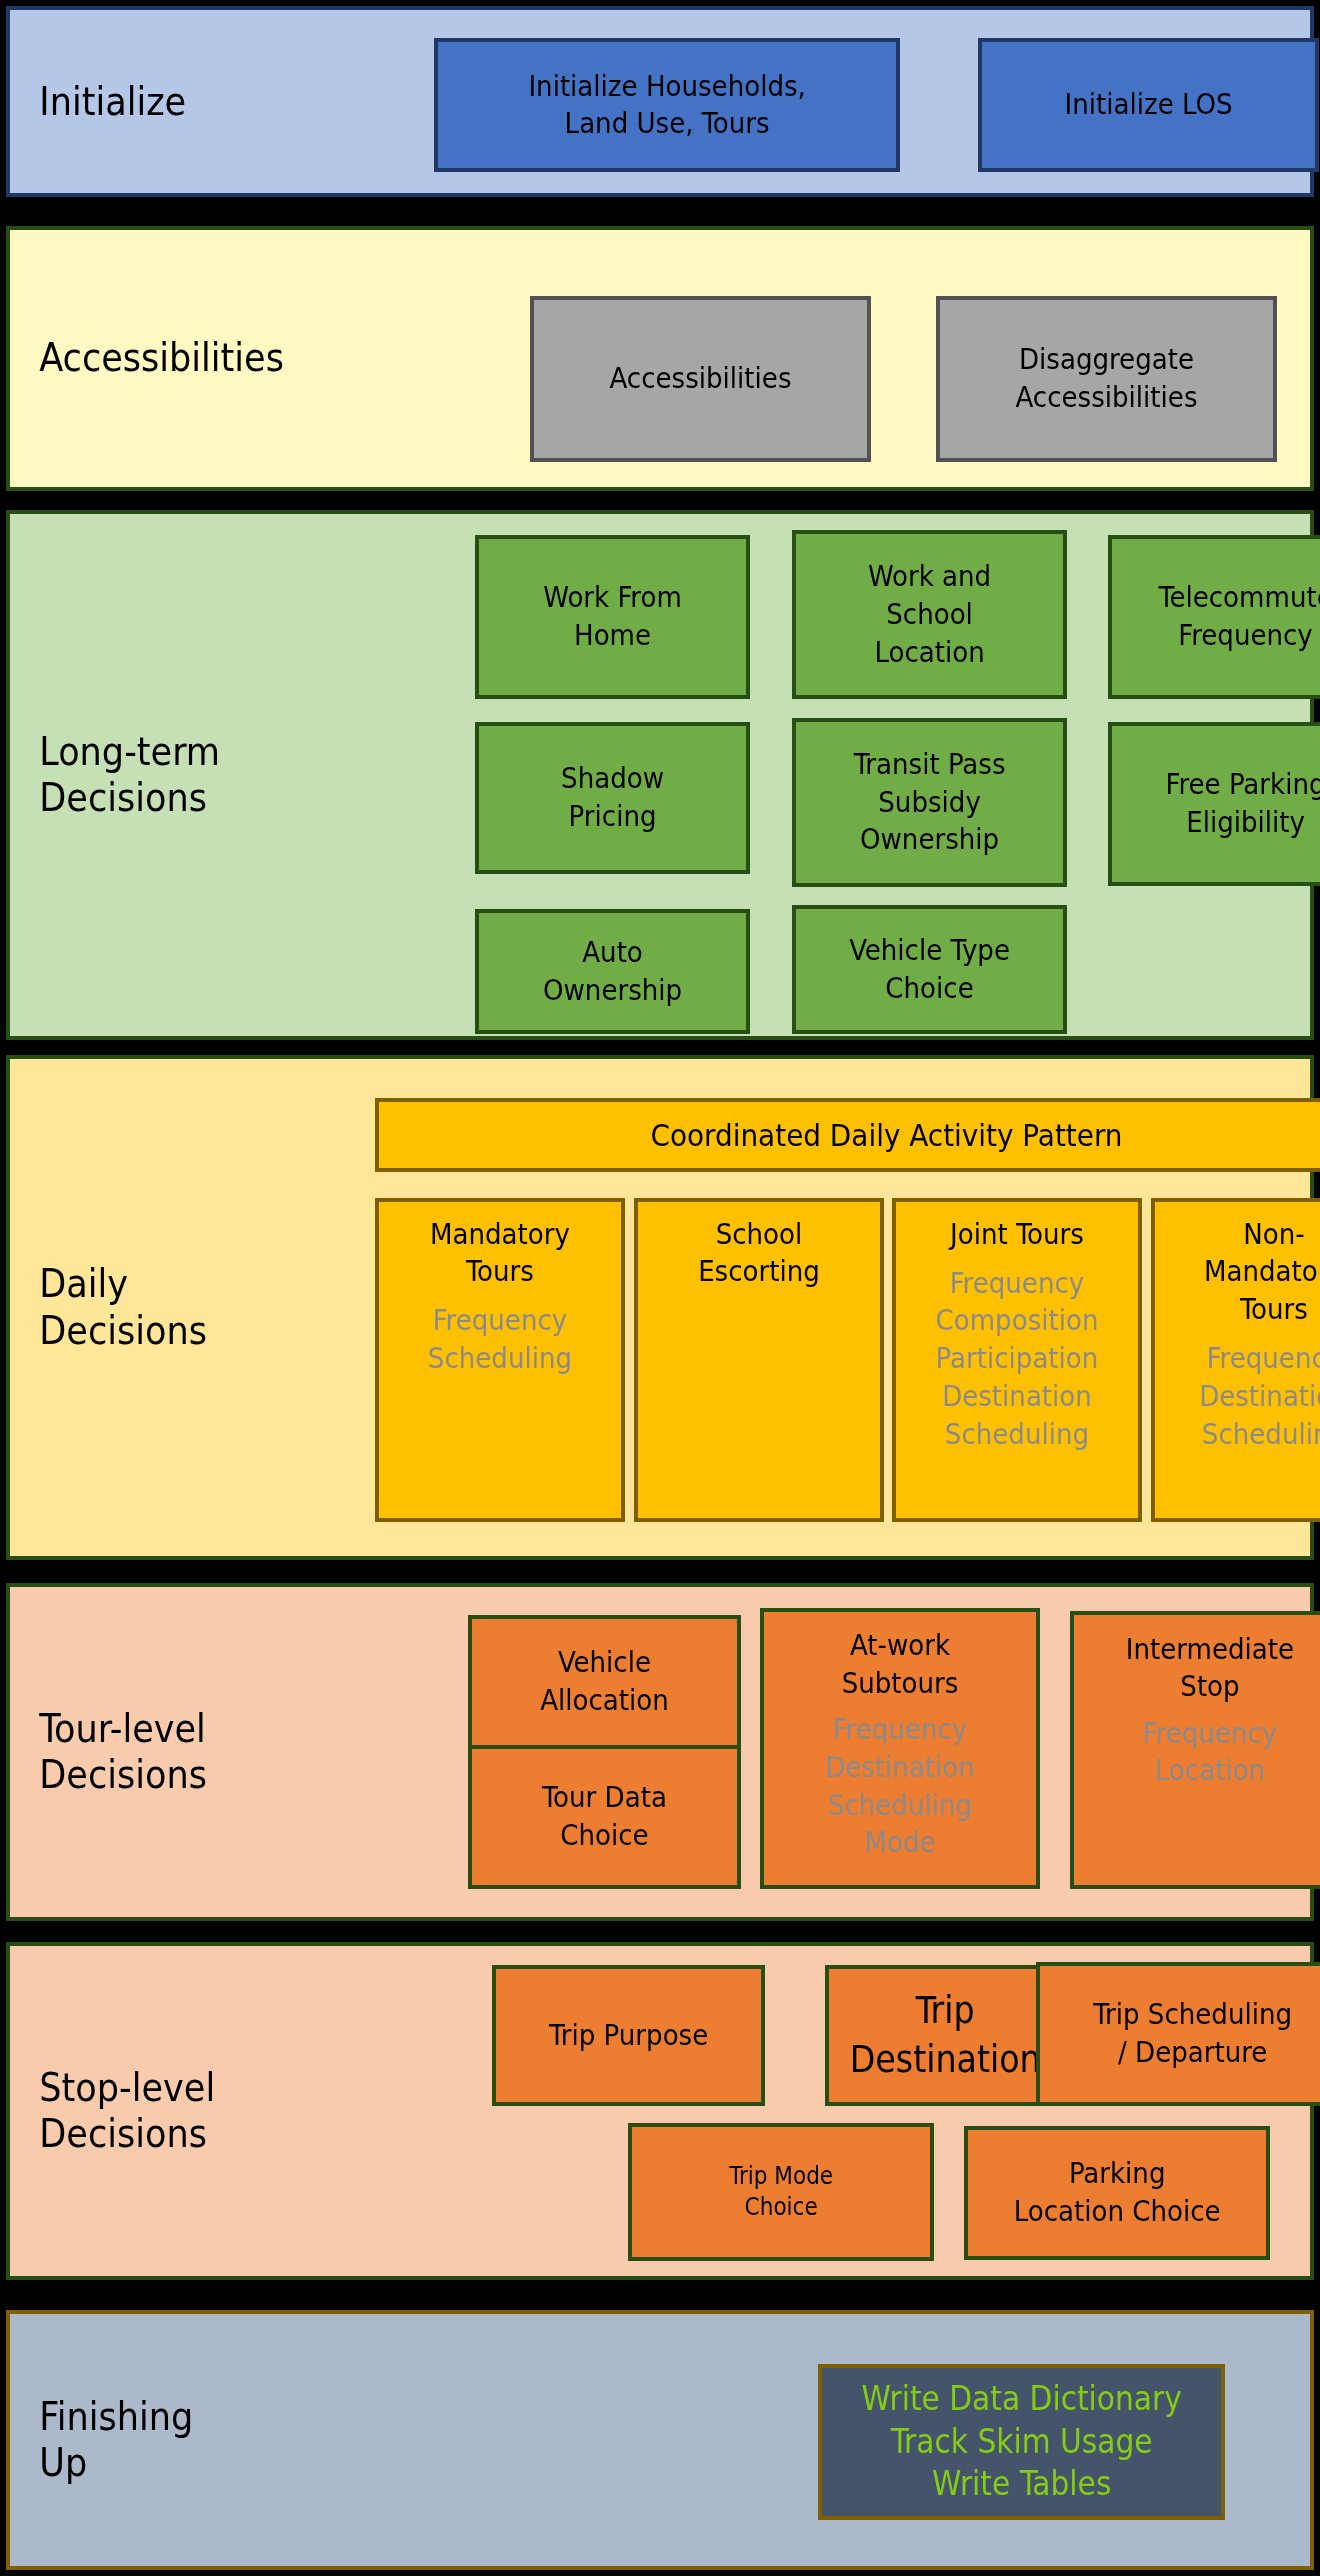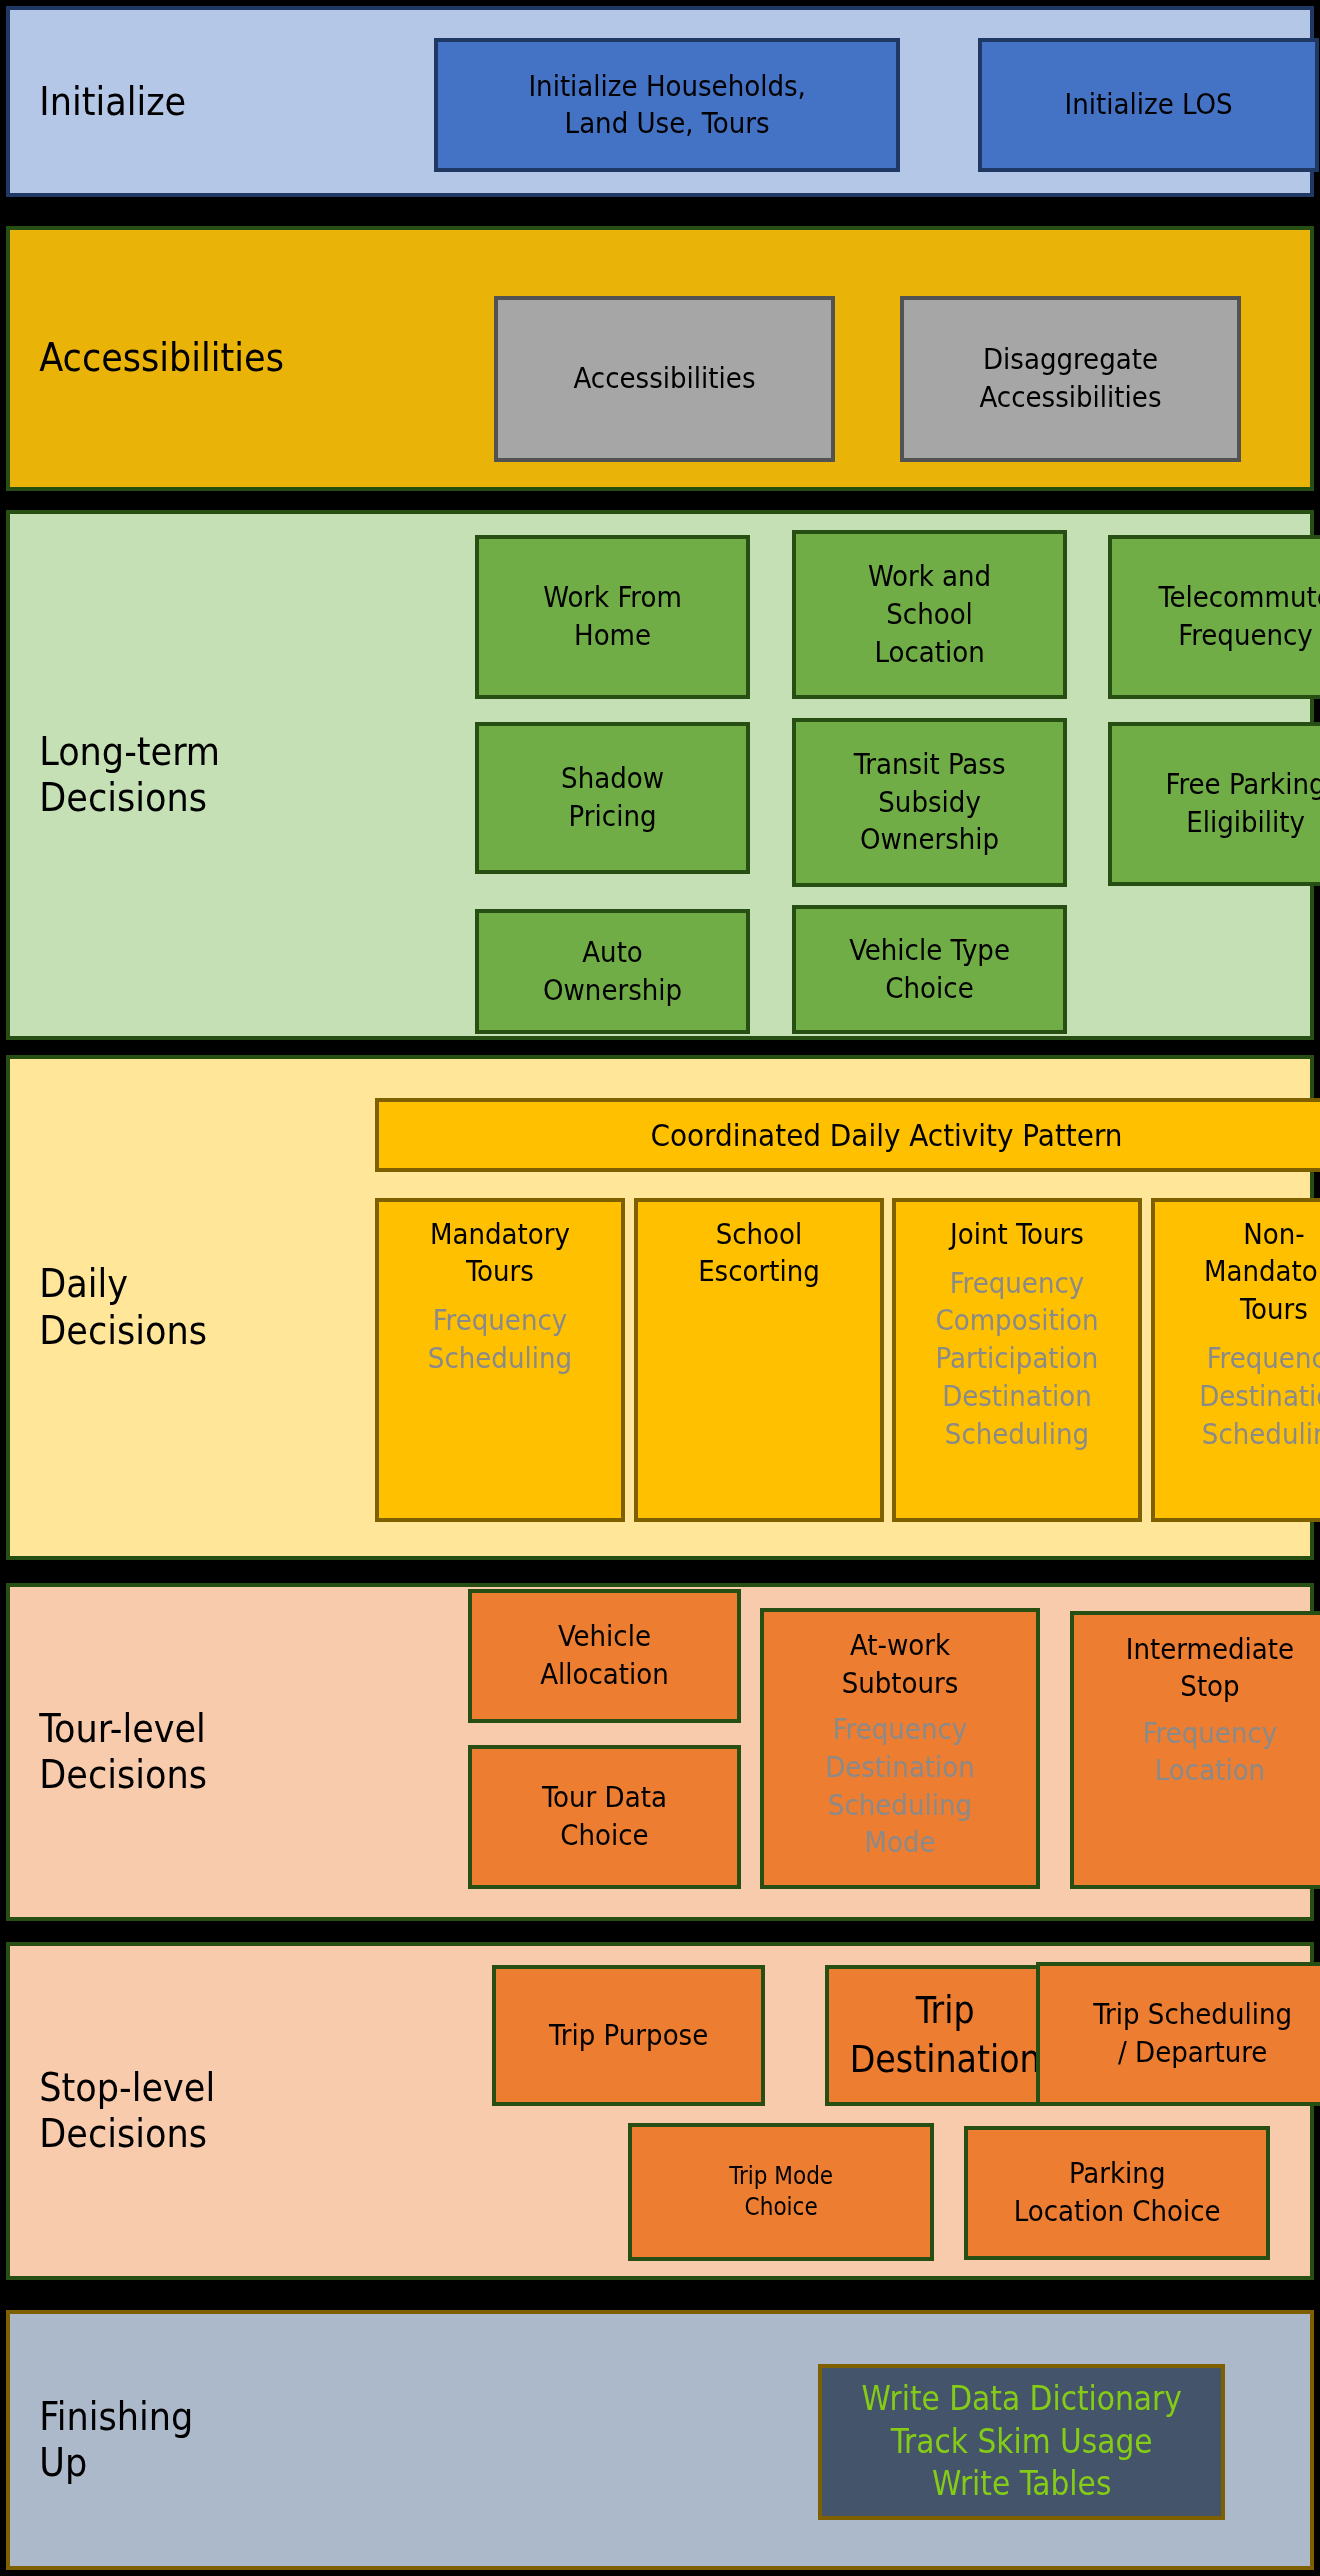--- a/index.html
+++ b/index.html
@@ -13,21 +13,21 @@
 
   .node{position:absolute;box-sizing:border-box;display:flex;flex-direction:column;
         align-items:center;justify-content:center;text-align:center;color:#000;
         line-height:1.30;white-space:pre-line;}
   .sub{color:#8a8a8a;}
 
   
   .b-init   {background:#b4c7e7;border:4.4px solid #1f3864;}
   .n-init   {background:#4472c4;border:4.4px solid #1f3864;}
 
-  .b-acc    {background:#eab308;border:4.4px solid #274e13;}
+  .b-acc    {background:#fef9c3;border:4.4px solid #274e13;gap:36px;}
   .n-acc    {background:#a6a6a6;border:4.4px solid #525252;}
 
   .b-long   {background:#c5e0b4;border:4.4px solid #274e13;}
   .n-long   {background:#70ad47;border:4.4px solid #274e13;}
 
   .b-daily  {background:#ffe699;border:4.4px solid #274e13;}
   .n-daily  {background:#ffc000;border:4.4px solid #7f6000;}
 
   .b-tour   {background:#f8cbad;border:4.4px solid #274e13;}
   .n-tour   {background:#ed7d31;border:4.4px solid #274e13;}
@@ -149,21 +149,21 @@
         <span class="sub">Destination</span>
         <span class="sub">Scheduling</span>
       </div>
     </div>
   </div>
 
   <div class="band b-tour" style="left:6.3px;top:1583px;width:1308px;height:338px;">
     <div class="band-label">Tour-level
 Decisions</div>
     <div class="band-body">
-      <div class="node n-tour" style="left:261px;top:2px;width:273px;height:134px;font-size:29px;">
+      <div class="node n-tour" style="left:261px;top:28px;width:273px;height:134px;font-size:29px;">
         <span>Vehicle
 Allocation</span>
       </div>
       <div class="node n-tour" style="left:261px;top:158px;width:273px;height:144px;font-size:29px;">
         <span>Tour Data
 Choice</span>
       </div>
 
       <div class="node n-tour" style="left:553px;top:20.6px;width:280px;height:281px;font-size:29px;justify-content:flex-start;padding-top:15.6px;">
         <span>At-work

